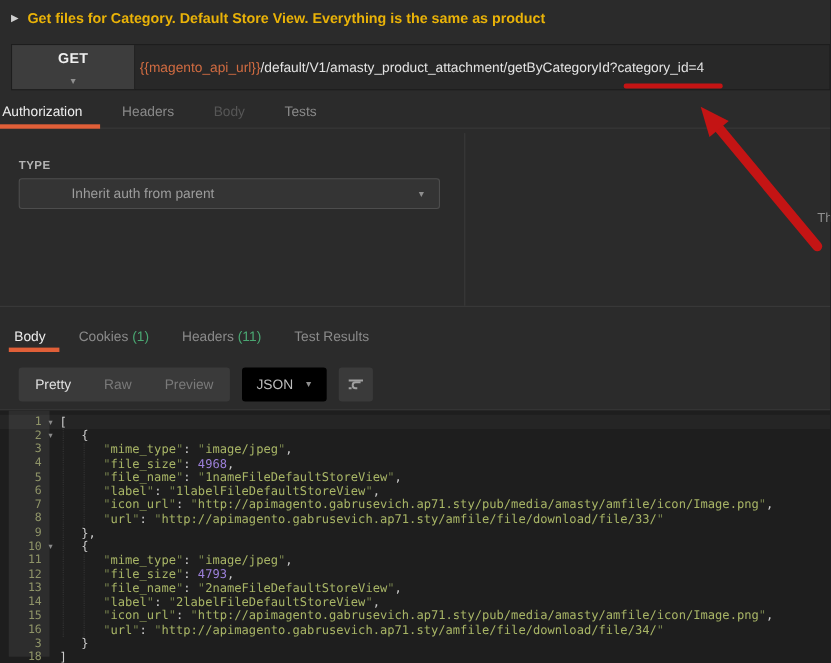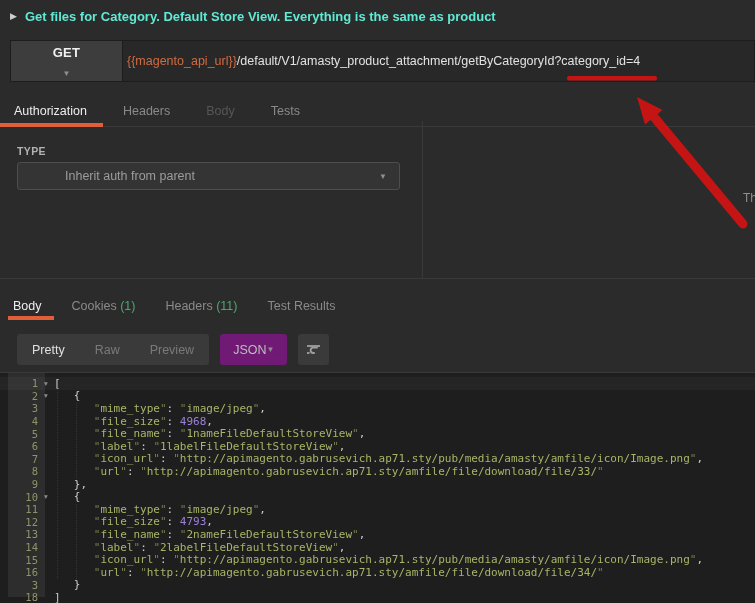--- a/index.html
+++ b/index.html
@@ -6,36 +6,36 @@
   html,body { background:#1a1a1a; }
   .app {
     position:relative; width:755px; height:603px; overflow:hidden;
     background:#2b2b2b; font-family:"Liberation Sans", sans-serif;
     -webkit-font-smoothing:antialiased;
   }
   
   .req-header { position:absolute; top:0; left:0; right:0; height:32px;
     display:flex; align-items:center; padding-left:10px; }
   .collapse-tri { color:#cfcfcf; font-size:9px; margin-right:8px; }
-  .req-title { color:#5eead4; font-size:13px; font-weight:bold; }
+  .req-title { color:#eab308; font-size:13px; font-weight:bold; }
 
   
   .url-bar { position:absolute; top:40px; left:10px; right:0; height:42px;
     display:flex; border:1px solid #1d1d1d; background:#282828; }
   .method-box { width:112px; background:#3d3d3d; display:flex; align-items:center;
     justify-content:center; gap:9px; cursor:pointer; border-right:1px solid #1d1d1d;flex-direction:column; }
   .method-label { color:#f0f0f0; font-size:13px; font-weight:bold; letter-spacing:.3px; }
   .caret { color:#8f8f8f; font-size:8px; }
   .url-field { flex:1; display:flex; align-items:center; padding-left:4px;
     font-size:12.5px; color:#e2e2e2; white-space:nowrap; overflow:hidden; }
   .url-var { color:#cf6b41; }
 
   
-  .req-tabs { position:absolute; top:96px; left:0; right:0; height:31px;
-    display:flex; align-items:stretch; padding-left:12px;
+  .req-tabs { position:absolute; top:86px; left:0; right:0; height:31px;
+    display:flex; align-items:stretch; 
     border-bottom:1px solid #3a3a3a; }
   .rtab { display:flex; align-items:center; padding:0 2px; margin-right:32px;
     font-size:12.5px; color:#8a8a8a; cursor:pointer; position:relative; }
   .rtab.active { color:#ededed; }
   .rtab.active::after { content:""; position:absolute; left:-12px; right:-14px;
     bottom:-1px; height:4px; background:#e05f38; }
   .rtab.disabled { color:#565656; }
 
   
   .auth-section { position:absolute; top:121px; left:0; width:423px; height:157px;
@@ -65,22 +65,22 @@
     bottom:-3px; height:4px; background:#e05f38; }
   .count { color:#4aa772; }
 
   
   .resp-toolbar { position:absolute; top:334px; left:17px; right:0; height:31px;
     display:flex; align-items:center; }
   .mode-group { display:flex; background:#3a3a3a; border-radius:3px; height:31px; }
   .mode-btn { padding:0 15px; display:flex; align-items:center; font-size:12.5px;
     color:#7a7a7a; cursor:pointer; }
   .mode-btn.active { color:#e0e0e0; }
-  .fmt-select { margin-left:11px; height:31px; background:#701a75; border-radius:3px;
-    display:flex; align-items:center; padding:0 13px; cursor:pointer; }
+  .fmt-select { margin-left:11px; height:31px; background:#000000; border-radius:3px;
+    display:flex; align-items:center; gap:10px; padding:0 13px; cursor:pointer; }
   .fmt-label { color:#bdbdbd; font-size:12.5px; }
   .wrap-btn { margin-left:11px; width:31px; height:31px; background:#3a3a3a;
     border-radius:3px; display:flex; align-items:center; justify-content:center; cursor:pointer; }
 
   
   .code-panel { position:absolute; top:372px; left:0; right:0; bottom:0;
     background:#1e1e1e; overflow:hidden; border-top:1px solid #3a3a3a; }
   .gutter-bg { position:absolute; left:8px; top:0; width:37px; height:224px; background:#2d2d2d; }
   .indent-guide { position:absolute; width:0; border-left:1px dotted rgba(255,255,255,0.10); }
   .code-lines { position:absolute; top:4px; left:0; right:0; }

